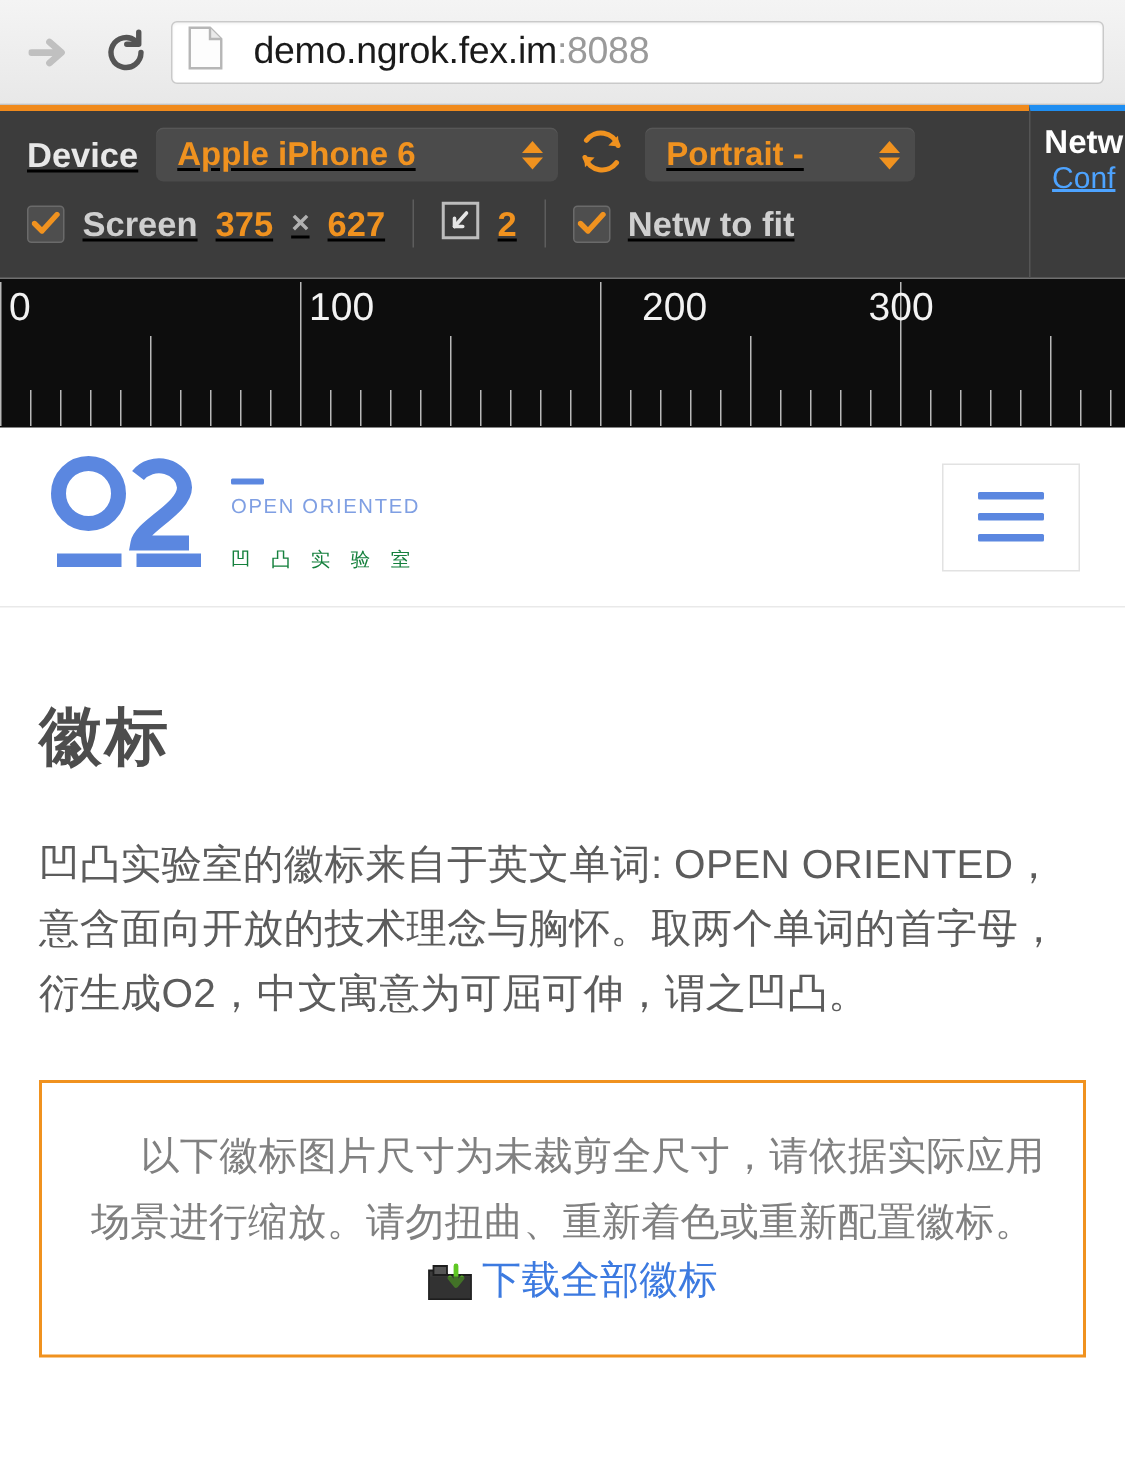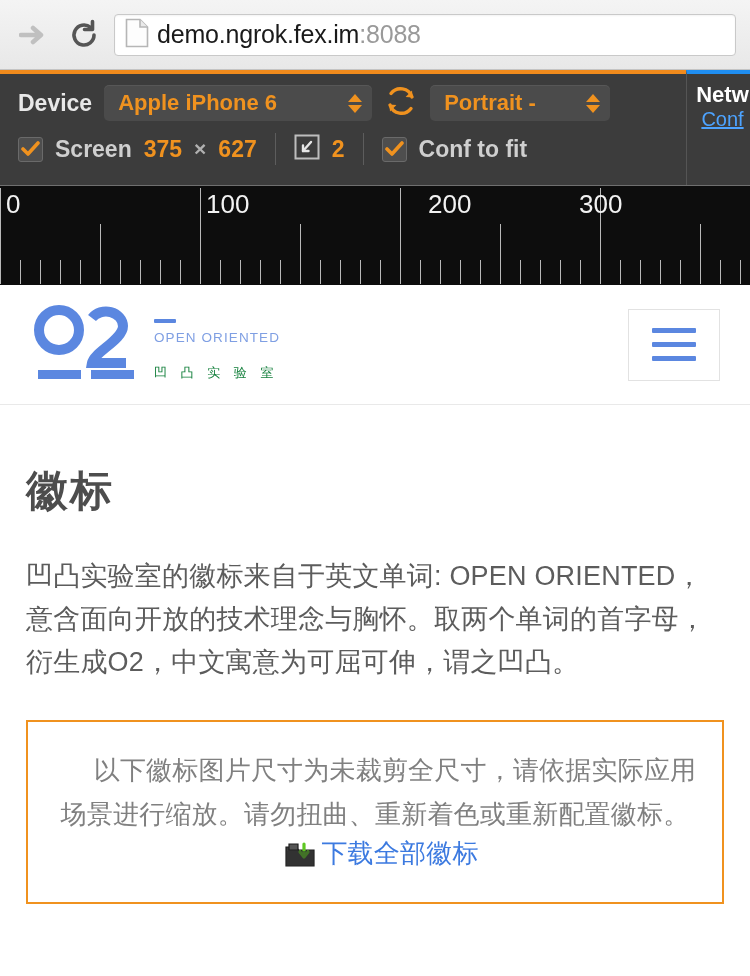--- a/index.html
+++ b/index.html
@@ -31,21 +31,21 @@
 
   .url-field {
     flex: 1 1 auto;
     height: 42px;
     background: #ffffff;
     border: 1px solid #c9c9c9;
     border-radius: 4px;
     display: flex;
     align-items: center;
     padding: 0 10px;
-    gap: 8px;
+    gap: 20px;
     box-shadow: inset 0 1px 2px rgba(0,0,0,0.05);
   }
   .page-icon { flex: 0 0 auto; display:block; }
   .url-text {
     font-size: 25px;
     color: #1a1a1a;
     letter-spacing: -0.2px;
     white-space: nowrap;
   }
   .url-port { color: #9a9a9a; }
@@ -87,20 +87,21 @@
     display: block;
     padding-left: 8px;
   }
 
   .emu-row {
     display: flex;
     align-items: center;
     height: 46px;
     padding-left: 18px;
     gap: 12px;
+    text-decoration: underline;
   }
   .emu-label {
     color: #e8e8e8;
     font-weight: bold;
     font-size: 23px;
     white-space: nowrap;
   }
   .emu-select {
     background: #4b4b4b;
     border-radius: 5px;
@@ -361,21 +362,21 @@
       </span>
       <span class="emu-num">2</span>
 
       <span class="vdiv"></span>
 
       <div class="chk">
         <svg width="19" height="16" viewBox="0 0 19 16">
           <path d="M2 8 L7 13 L17 2" fill="none" stroke="#f0921f" stroke-width="3.6" stroke-linecap="round" stroke-linejoin="round"></path>
         </svg>
       </div>
-      <span class="emu-txt">Conf to fit</span>
+      <span class="emu-txt">Netw to fit</span>
     </div>
   </div>
 
   <div class="emu-right">
     <div class="net-title">Netw</div>
     <a class="net-link" href="#">Conf</a>
   </div>
 </div>
 
 <div class="ruler">

